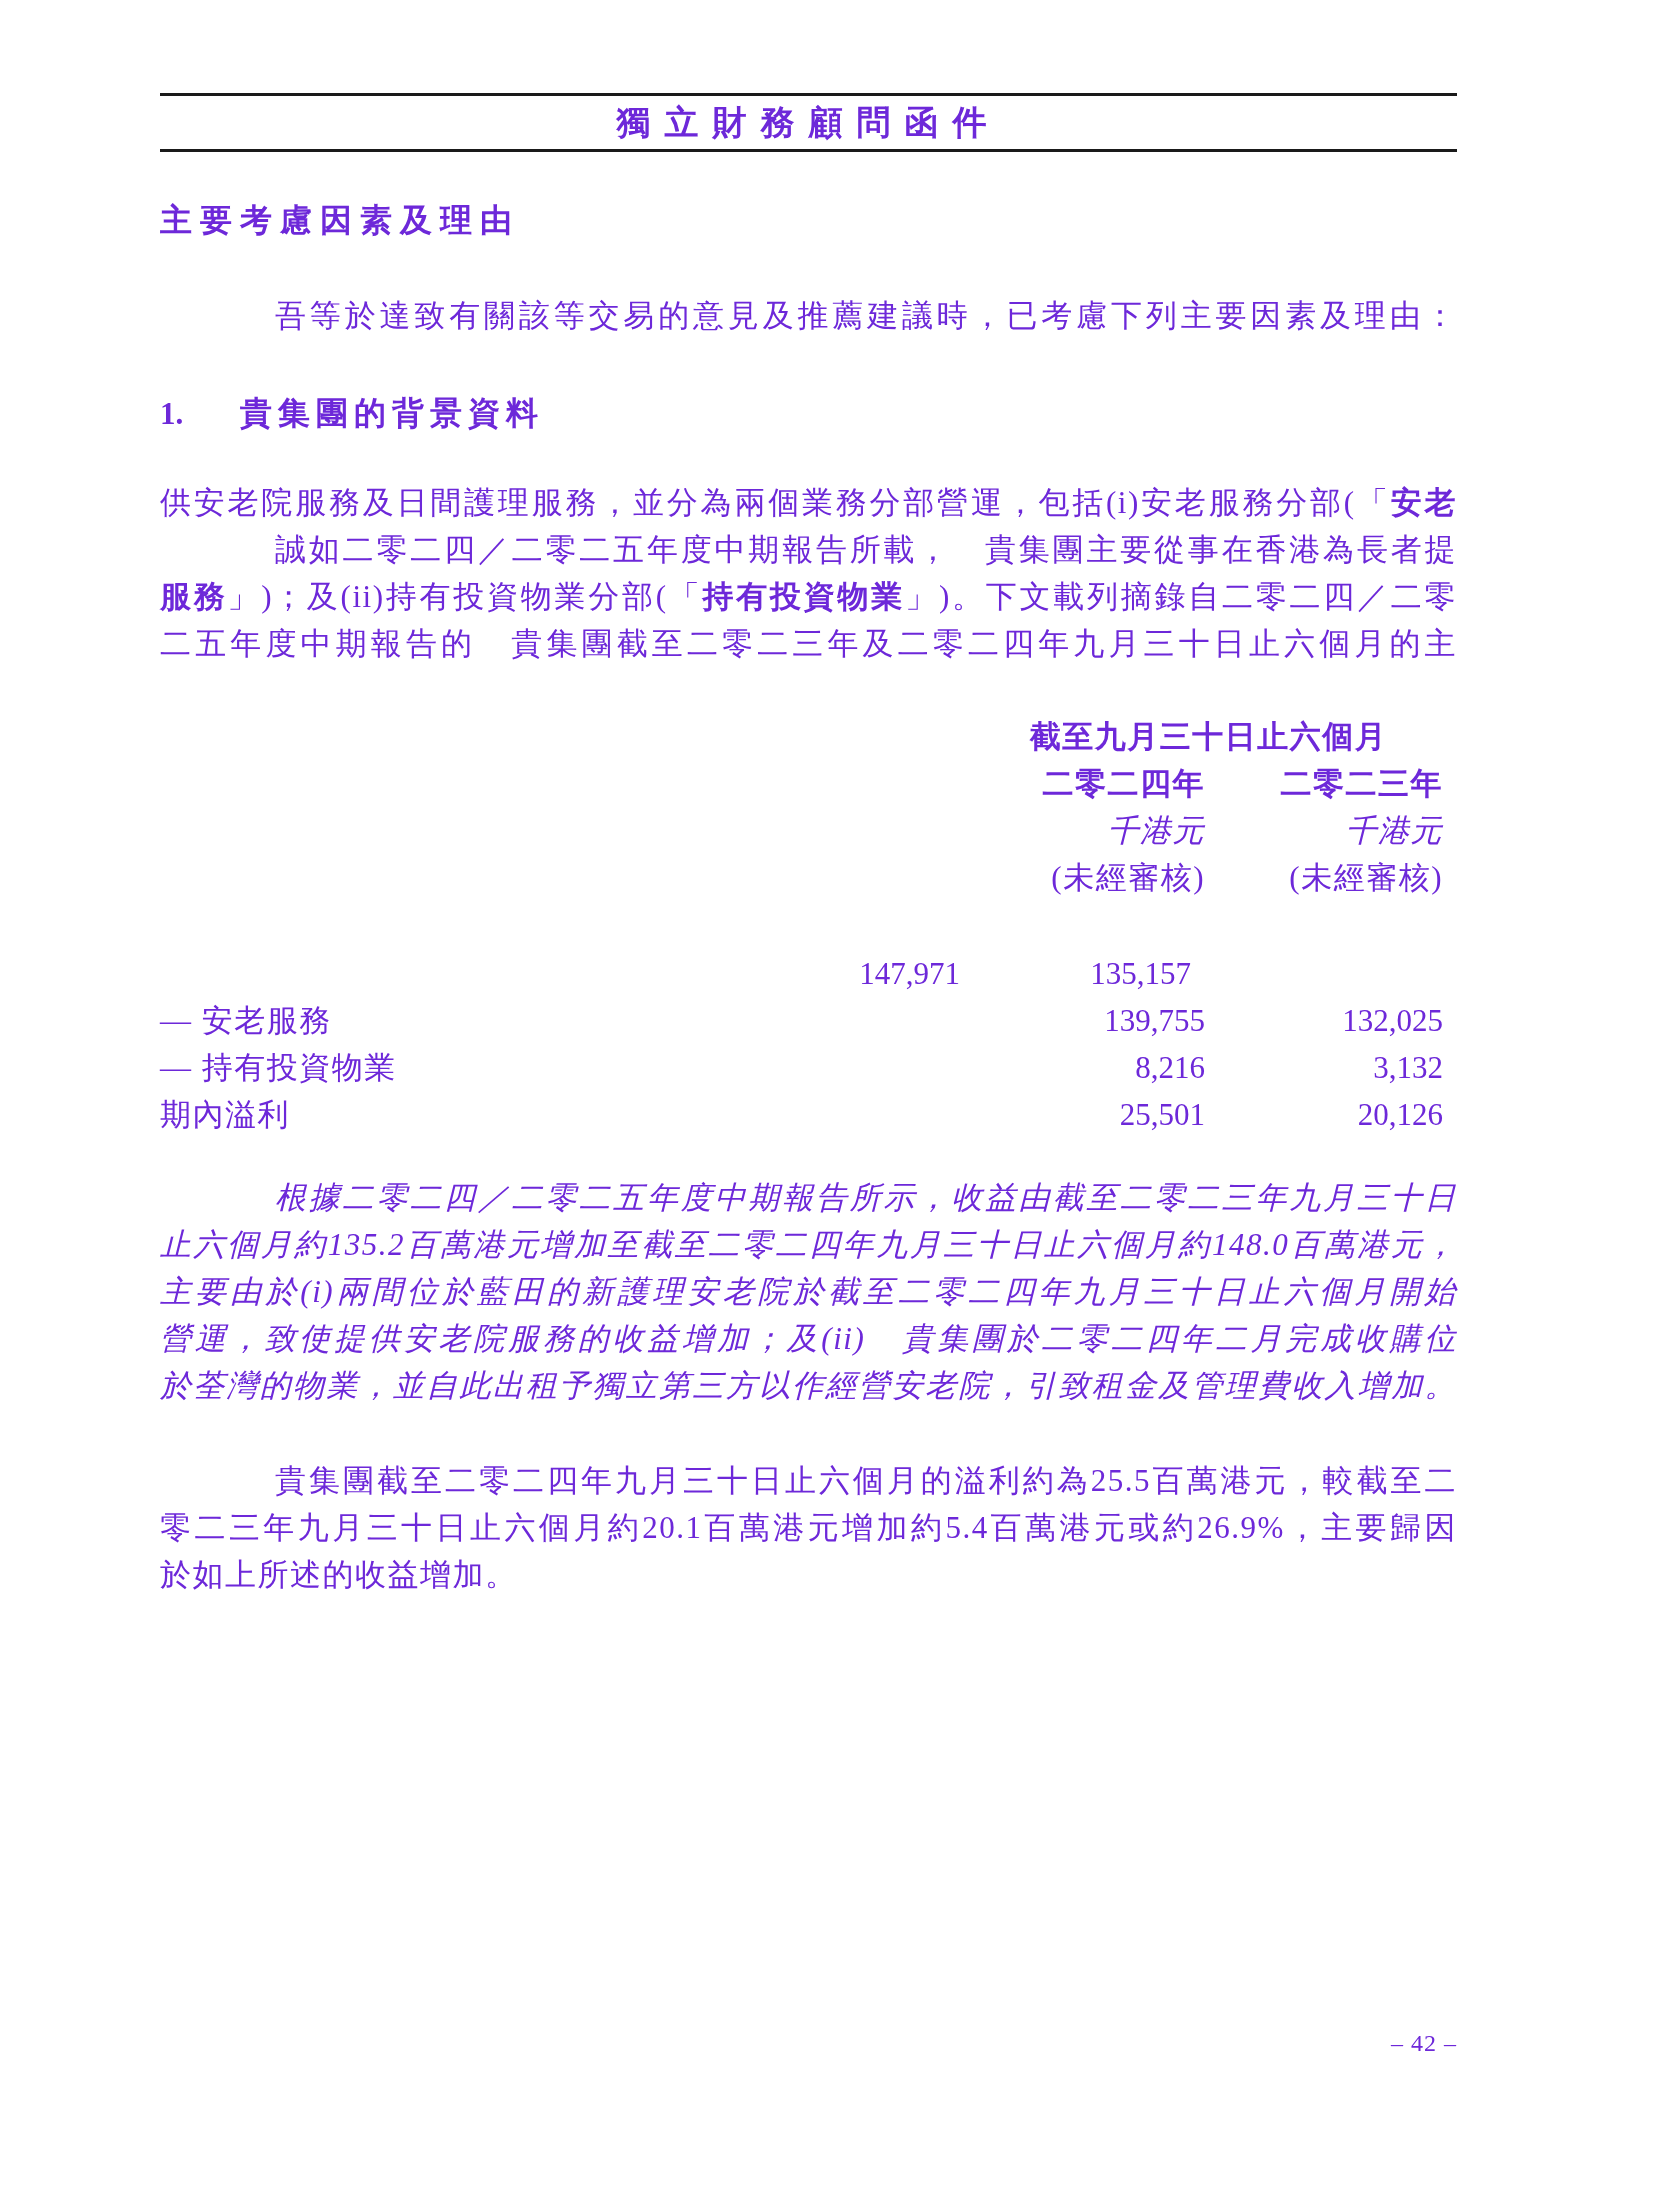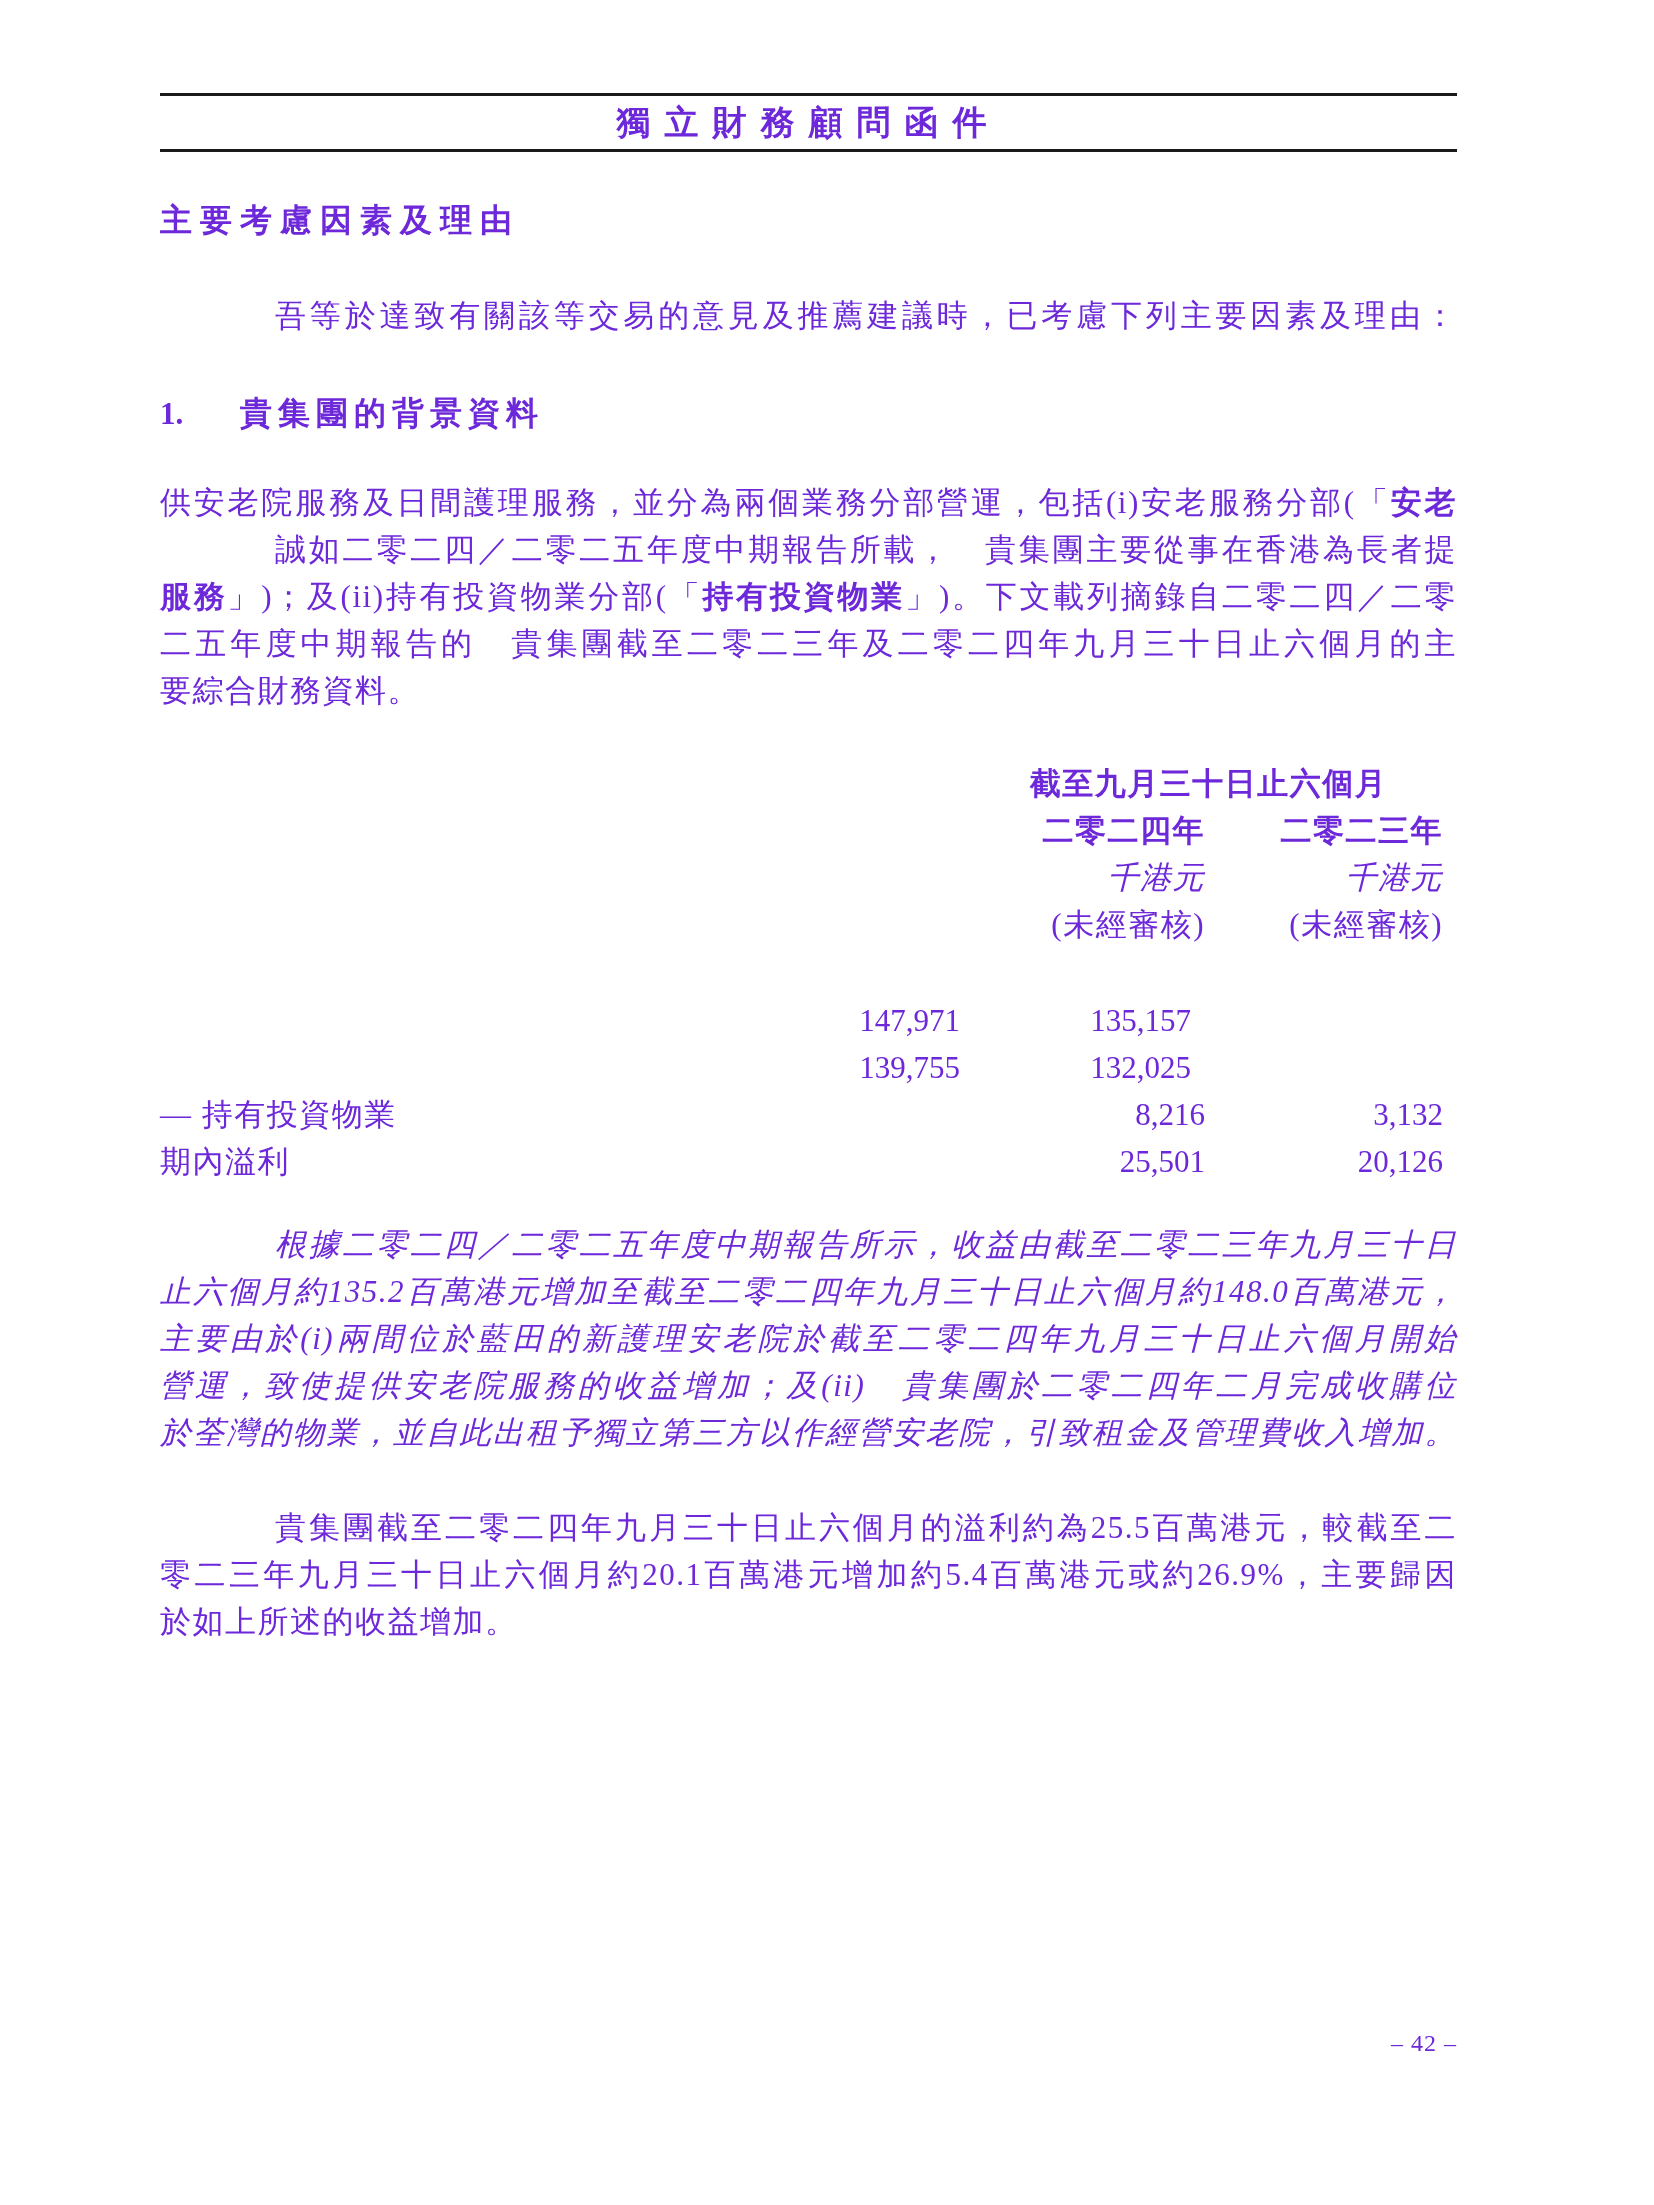--- a/index.html
+++ b/index.html
@@ -104,21 +104,20 @@
 
     <div class="sec-heading">
       <span class="sec-num">1.</span><span class="sec-title">貴集團的背景資料</span>
     </div>
 
     <div class="para p-background">
       <div class="tline just"><span>供安老院服務及日間護理服務，並分為兩個業務分部營運，包括(i)安老服務分部(「</span><span class="b">安老</span></div>
       <div class="tline just indent">誠如二零二四／二零二五年度中期報告所載，　貴集團主要從事在香港為長者提</div>
       <div class="tline just"><span class="b">服務</span><span>」)；及(ii)持有投資物業分部(「</span><span class="b">持有投資物業</span><span>」)。下文載列摘錄自二零二四／二零</span></div>
       <div class="tline just">二五年度中期報告的　貴集團截至二零二三年及二零二四年九月三十日止六個月的主</div>
-      <div class="tline last">要綜合財務資料。</div>
     </div>
 
     <div class="fin-table">
       <div class="trow">
         <div class="cell lab"></div>
         <div class="cell span-head">截至九月三十日止六個月</div>
       </div>
       <div class="trow">
         <div class="cell lab"></div>
         <div class="cell v cjk b">二零二四年</div>
@@ -133,20 +132,21 @@
         <div class="cell lab"></div>
         <div class="cell v cjk">(未經審核)</div>
         <div class="cell v v2 cjk">(未經審核)</div>
       </div>
 
       <div class="trow row-first">
         <div class="cell v">147,971</div>
         <div class="cell v v2">135,157</div>
       </div>
       <div class="trow">
+        <div class="cell lab">— 安老服務</div>
         <div class="cell v">139,755</div>
         <div class="cell v v2">132,025</div>
       </div>
       <div class="trow">
         <div class="cell lab">— 持有投資物業</div>
         <div class="cell v">8,216</div>
         <div class="cell v v2">3,132</div>
       </div>
       <div class="trow row-profit">
         <div class="cell lab">期內溢利</div>

